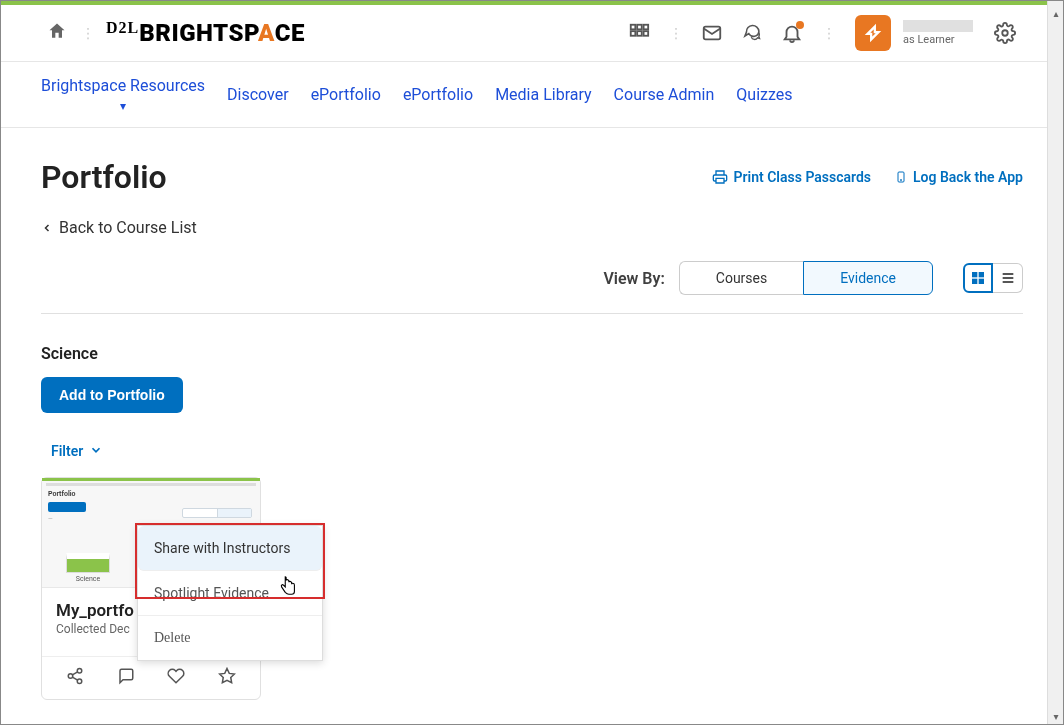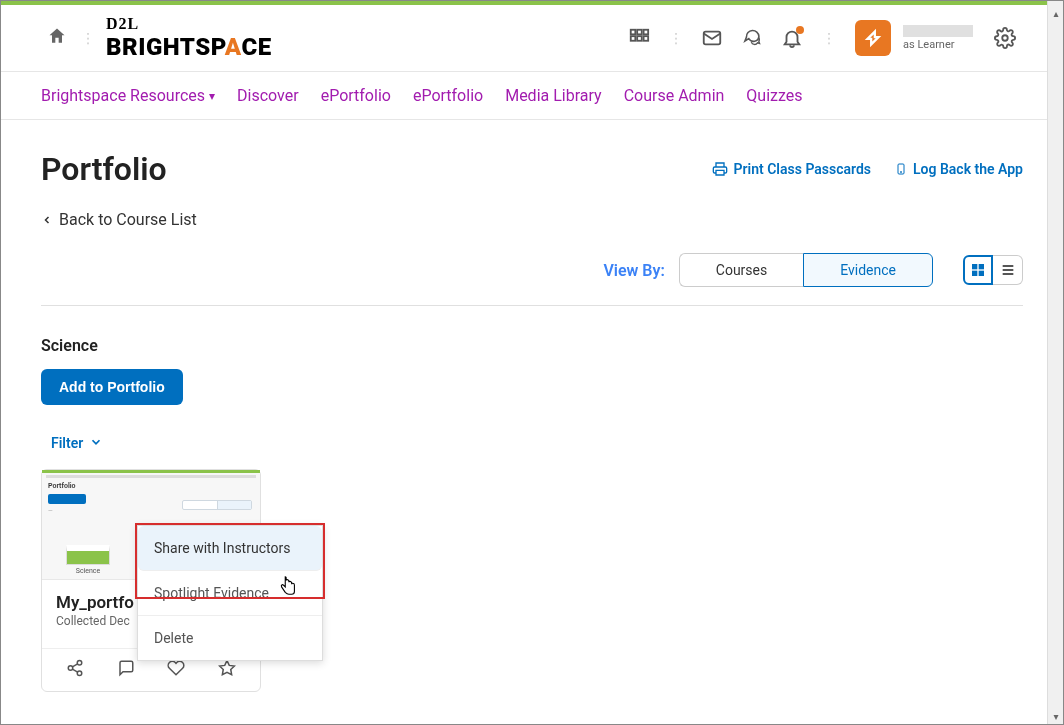--- a/index.html
+++ b/index.html
@@ -15,21 +15,21 @@
 .green-bar { height: 4px; background: #8bc34a; }
 .top-header {
   display: flex;
   align-items: center;
   padding: 10px 40px;
   border-bottom: 1px solid #e6e6e6;
   background: #fff;
 }
 .home-icon { color: #666; cursor: pointer; padding: 6px; }
 .sep-dots { color: #ccc; margin: 0 8px; font-size: 14px; letter-spacing: -1px; }
-.logo-block { display: flex; flex-direction: column; margin-left: 4px; }
+.logo-block { display: flex; flex-direction: row; margin-left: 4px; }
 .logo-d2l { font-weight: 900; font-size: 16px; letter-spacing: 1px; color: #000; font-family: Georgia, serif; }
 .logo-bright { font-weight: 900; font-size: 24px; letter-spacing: 0.5px; color: #000; }
 .logo-bright .a-char { color: #e87722; }
 .spacer { flex: 1; }
 .header-icons { display: flex; align-items: center; gap: 4px; }
 .hicon { width: 36px; height: 36px; display: flex; align-items: center; justify-content: center; color: #565656; cursor: pointer; position: relative; }
 .hicon svg { width: 22px; height: 22px; }
 .notif-dot { position: absolute; top: 6px; right: 6px; width: 8px; height: 8px; background: #e87722; border-radius: 50%; }
 .orange-box { width: 36px; height: 36px; background: #e87722; border-radius: 6px; display: flex; align-items: center; justify-content: center; color: #fff; margin-left: 8px; }
 .orange-box svg { width: 22px; height: 22px; }
@@ -37,31 +37,31 @@
 .user-name-ph { width: 70px; height: 12px; background: #e0e0e0; }
 .user-role { font-size: 11px; color: #666; margin-top: 1px; }
 .gear-icon { margin-left: 10px; }
 .nav-bar {
   display: flex;
   align-items: center;
   padding: 14px 40px;
   gap: 22px;
   border-bottom: 1px solid #e6e6e6;
 }
-.nav-item { font-size: 16px; color: #a21caf; cursor: pointer; display: flex; align-items: center; gap: 4px; }
+.nav-item { font-size: 16px; color: #1d4ed8; cursor: pointer; display: flex; align-items: center; gap: 4px; flex-direction: column; }
 .chev { font-size: 12px; }
 .page-body { padding: 30px 40px; }
 .title-row { display: flex; align-items: center; }
 .page-title { font-size: 32px; font-weight: 600; color: #222; }
 .title-actions { display: flex; gap: 24px; align-items: center; }
 .blue-link { color: #006fbf; font-size: 14px; font-weight: 600; cursor: pointer; display: flex; align-items: center; gap: 6px; }
 .backlink { display: flex; align-items: center; gap: 6px; font-size: 16px; color: #333; margin-top: 22px; cursor: pointer; }
 
 .viewby-row { display: flex; align-items: center; justify-content: flex-end; gap: 12px; margin-top: 24px; border-bottom: 1px solid #e0e0e0; padding-bottom: 18px; }
-.viewby-label { font-size: 16px; font-weight: 600; color: #3b82f6; margin-right: 2px; }
+.viewby-label { font-size: 16px; font-weight: 600; color: #404040; margin-right: 2px; }
 .seg-control { display: flex; }
 .seg-btn { border: 1px solid #ccc; padding: 8px 36px; font-size: 14px; cursor: pointer; background: #fff; color: #333; }
 .seg-btn.left { border-radius: 6px 0 0 6px; border-right: none; }
 .seg-btn.right { border-radius: 0 6px 6px 0; }
 .seg-btn.active { border-color: #006fbf; color: #006fbf; background: #f2f9fe; }
 .view-toggle { display: flex; margin-left: 18px; }
 .vt-btn { width: 30px; height: 30px; border: 1px solid #ccc; display: flex; align-items: center; justify-content: center; cursor: pointer; }
 .vt-btn.left { border-radius: 6px 0 0 6px; }
 .vt-btn.right { border-radius: 0 6px 6px 0; border-left: none; }
 .vt-btn.active { border: 2px solid #006fbf; color: #006fbf; }
@@ -120,21 +120,21 @@
   position: absolute;
   left: 136px;
   top: 524px;
   width: 186px;
   background: #fff;
   border: 1px solid #ddd;
   box-shadow: 0 2px 8px rgba(0,0,0,0.15);
   z-index: 20;
 }
 .cm-item { padding: 14px 16px; font-size: 14px; color: #555; cursor: pointer; border-bottom: 1px solid #eee; position: relative; }
-.cm-item:last-child { border-bottom: none; }
+.cm-item:last-child { border-bottom: none; font-family: Liberation Serif, serif; }
 .cm-item.highlighted { background: #eaf3fb; color: #333; border-radius: 6px; }
 .red-highlight {
   position: absolute;
   left: 134px;
   top: 522px;
   width: 190px;
   height: 76px;
   border: 2px solid #d62d2d;
   z-index: 25;
   pointer-events: none;

